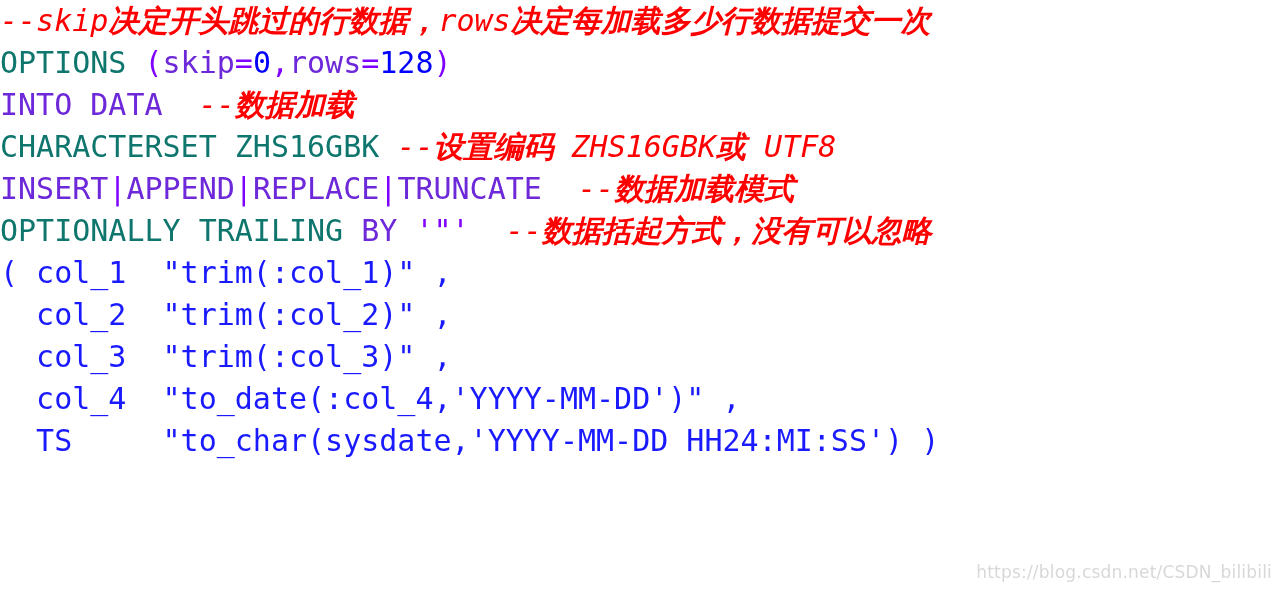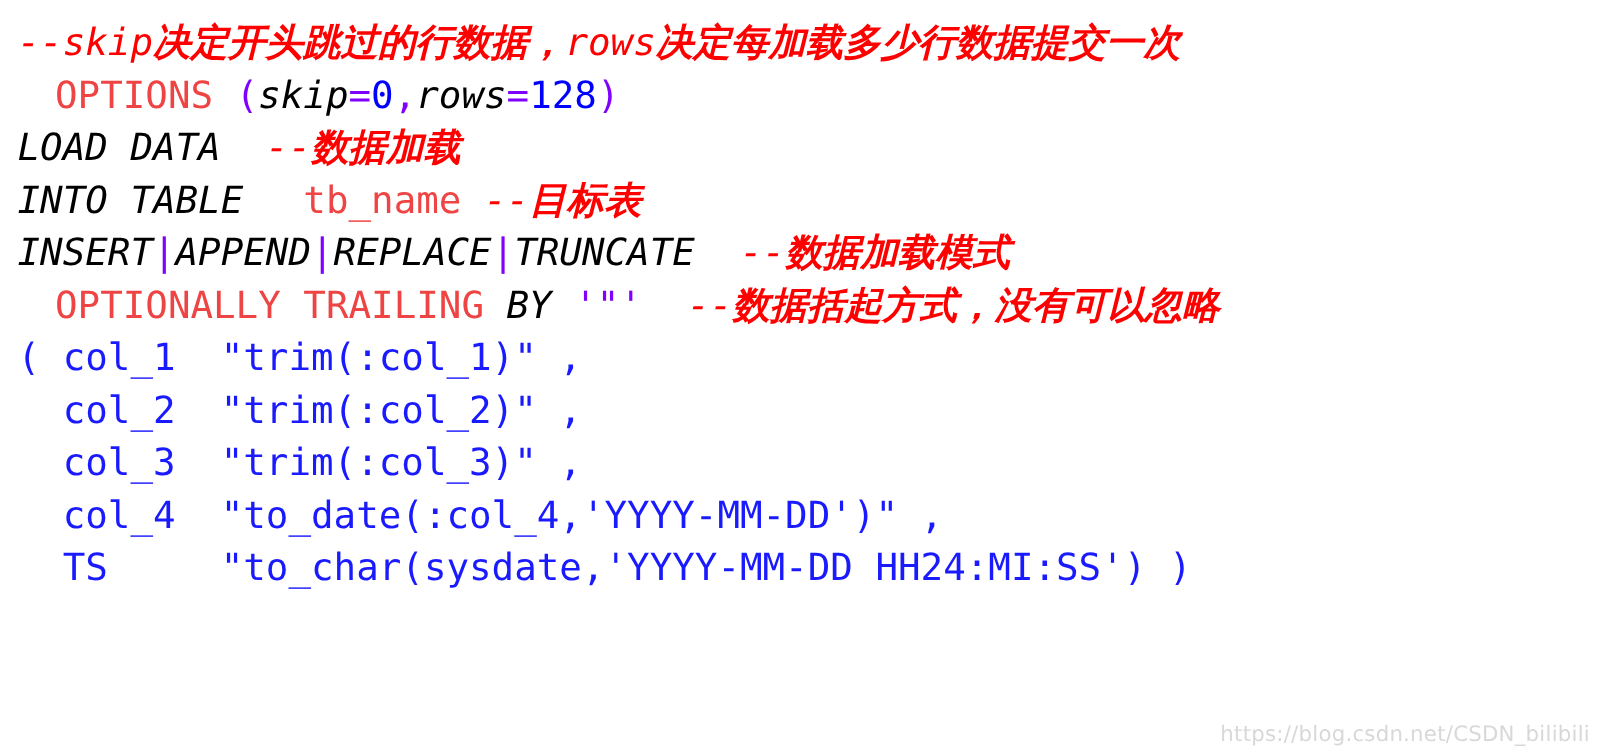--- a/index.html
+++ b/index.html
@@ -11,67 +11,67 @@
   body {
     width: 1278px;
     height: 602px;
     overflow: hidden;
     font-family: "DejaVu Sans Mono", "Liberation Mono", monospace;
   }
   #code-block {
     position: relative;
     width: 1278px;
     height: 477px;
-    padding: 14px;
+    padding: 0;
     box-sizing: border-box;
   }
   .code-line {
     height: 42px;
     line-height: 42px;
     white-space: pre;
     font-size: 30px;
     letter-spacing: 0px;
     font-family: "DejaVu Sans Mono", "Liberation Mono", monospace;
   }
   .tok { white-space: pre; }
 
   
-  .c-keyword   { color: #000000; font-style: italic; }   
-  .c-navy      { color: #ef4444; margin-left: 30px; }   
+  .c-keyword   { color: #6d28d9; }   
+  .c-navy      { color: #0f766e; }   
   .c-punct     { color: #8000ff; }   
   .c-number    { color: #0000ff; }   
   .c-blue      { color: #1a1aff; }   
   .c-comment   { color: #ff0000; font-style: italic; }
 
   .cjk {
     font-family: "DejaVu Sans", "Liberation Sans", sans-serif;
     font-style: italic;
     font-weight: bold;
   }
 
   #watermark {
     position: absolute;
     right: 6px;
-    bottom: 4px;
+    bottom: 20px;
     font-size: 17px;
     color: #d8d8d8;
     font-family: "DejaVu Sans", "Liberation Sans", sans-serif;
     letter-spacing: 0.2px;
     white-space: pre;
     pointer-events: none;
   }
 </style>
 </head>
 <body>
 
 <div id="code-block">
     <div class="code-line"><span class="tok c-comment">--skip</span><span class="tok c-comment cjk">决定开头跳过的行数据，</span><span class="tok c-comment">rows</span><span class="tok c-comment cjk">决定每加载多少行数据提交一次</span></div>
     <div class="code-line"><span class="tok c-navy">OPTIONS</span><span class="tok c-blue"> </span><span class="tok c-punct">(</span><span class="tok c-keyword">skip</span><span class="tok c-punct">=</span><span class="tok c-number">0</span><span class="tok c-punct">,</span><span class="tok c-keyword">rows</span><span class="tok c-punct">=</span><span class="tok c-number">128</span><span class="tok c-punct">)</span></div>
-    <div class="code-line"><span class="tok c-keyword">LOAD DATA</span><span class="tok c-blue">  </span><span class="tok c-comment">--</span><span class="tok c-comment cjk">数据加载</span></div>
-    <div class="code-line"><span class="tok c-keyword">INTO TABLE</span><span class="tok c-blue"> </span><span class="tok c-navy">tb_name</span><span class="tok c-blue"> </span><span class="tok c-comment">--</span><span class="tok c-comment cjk">目标表</span></div>
+    <div class="code-line"><span class="tok c-keyword">INTO DATA</span><span class="tok c-blue">  </span><span class="tok c-comment">--</span><span class="tok c-comment cjk">数据加载</span></div>
+    <div class="code-line"><span class="tok c-navy">CHARACTERSET ZHS16GBK</span><span class="tok c-blue"> </span><span class="tok c-comment">--</span><span class="tok c-comment cjk">设置编码</span><span class="tok c-comment"> ZHS16GBK</span><span class="tok c-comment cjk">或</span><span class="tok c-comment"> UTF8</span></div>
     <div class="code-line"><span class="tok c-keyword">INSERT</span><span class="tok c-punct">|</span><span class="tok c-keyword">APPEND</span><span class="tok c-punct">|</span><span class="tok c-keyword">REPLACE</span><span class="tok c-punct">|</span><span class="tok c-keyword">TRUNCATE</span><span class="tok c-blue">  </span><span class="tok c-comment">--</span><span class="tok c-comment cjk">数据加载模式</span></div>
     <div class="code-line"><span class="tok c-navy">OPTIONALLY TRAILING</span><span class="tok c-blue"> </span><span class="tok c-keyword">BY</span><span class="tok c-blue"> </span><span class="tok c-punct">'"'</span><span class="tok c-blue">  </span><span class="tok c-comment">--</span><span class="tok c-comment cjk">数据括起方式，没有可以忽略</span></div>
     <div class="code-line"><span class="tok c-blue">( col_1  "trim(:col_1)" ,</span></div>
     <div class="code-line"><span class="tok c-blue">  col_2  "trim(:col_2)" ,</span></div>
     <div class="code-line"><span class="tok c-blue">  col_3  "trim(:col_3)" ,</span></div>
     <div class="code-line"><span class="tok c-blue">  col_4  "to_date(:col_4,'YYYY-MM-DD')" ,</span></div>
     <div class="code-line"><span class="tok c-blue">  TS     "to_char(sysdate,'YYYY-MM-DD HH24:MI:SS') )</span></div>
   </div>
 
 <div id="watermark">https://blog.csdn.net/CSDN_bilibili</div>

